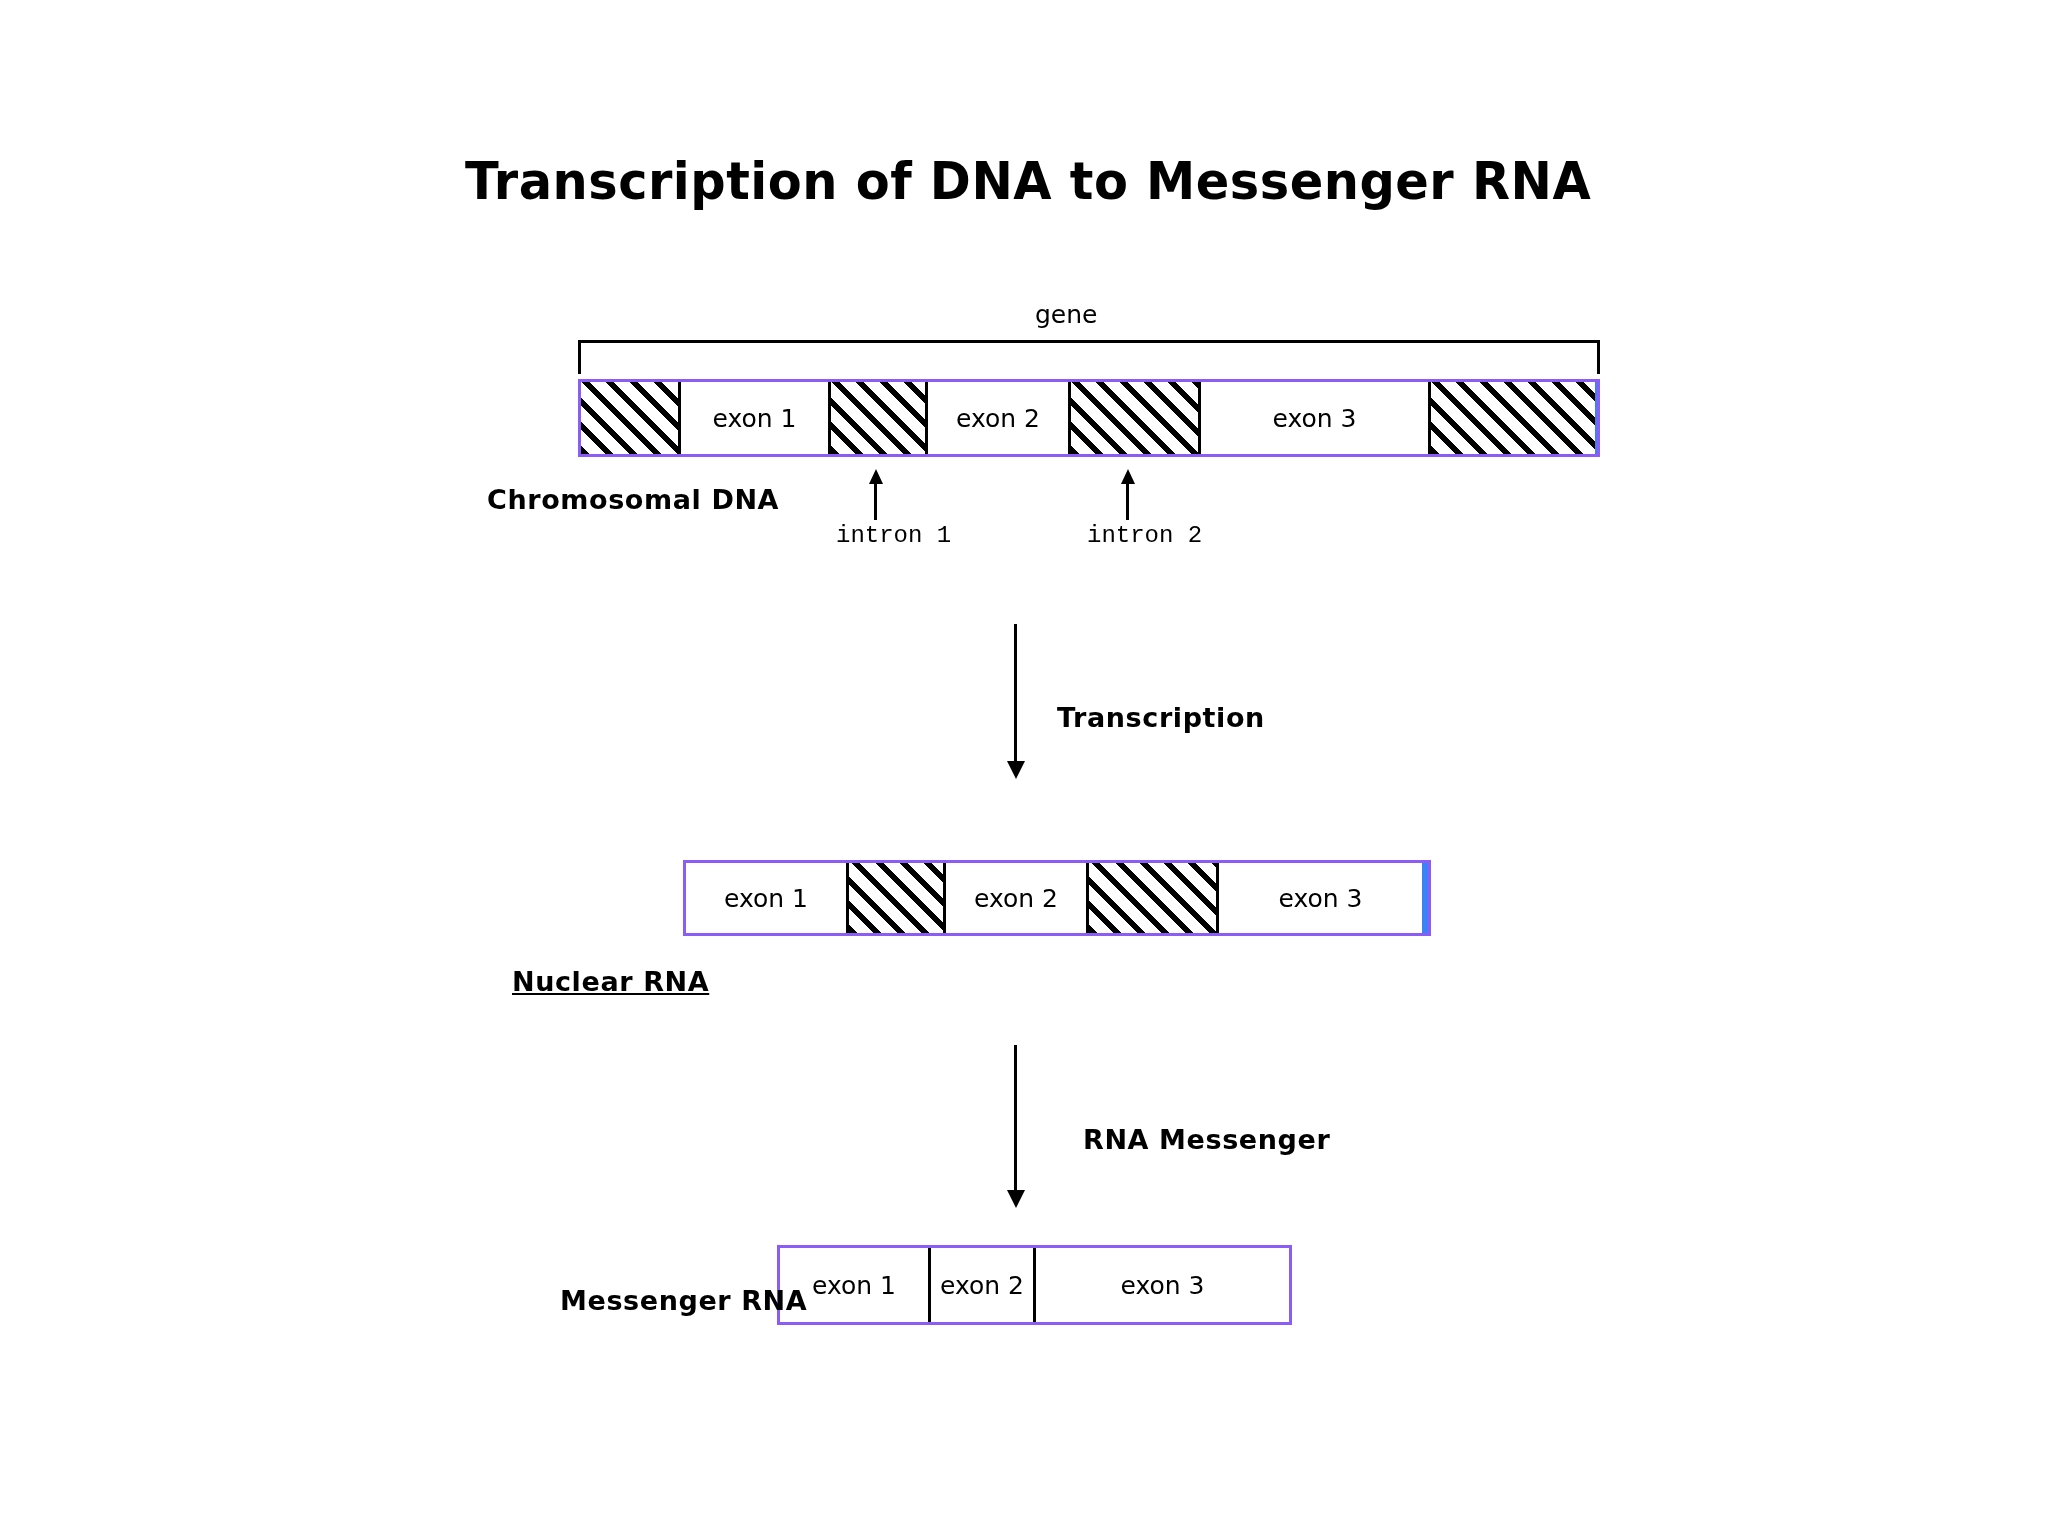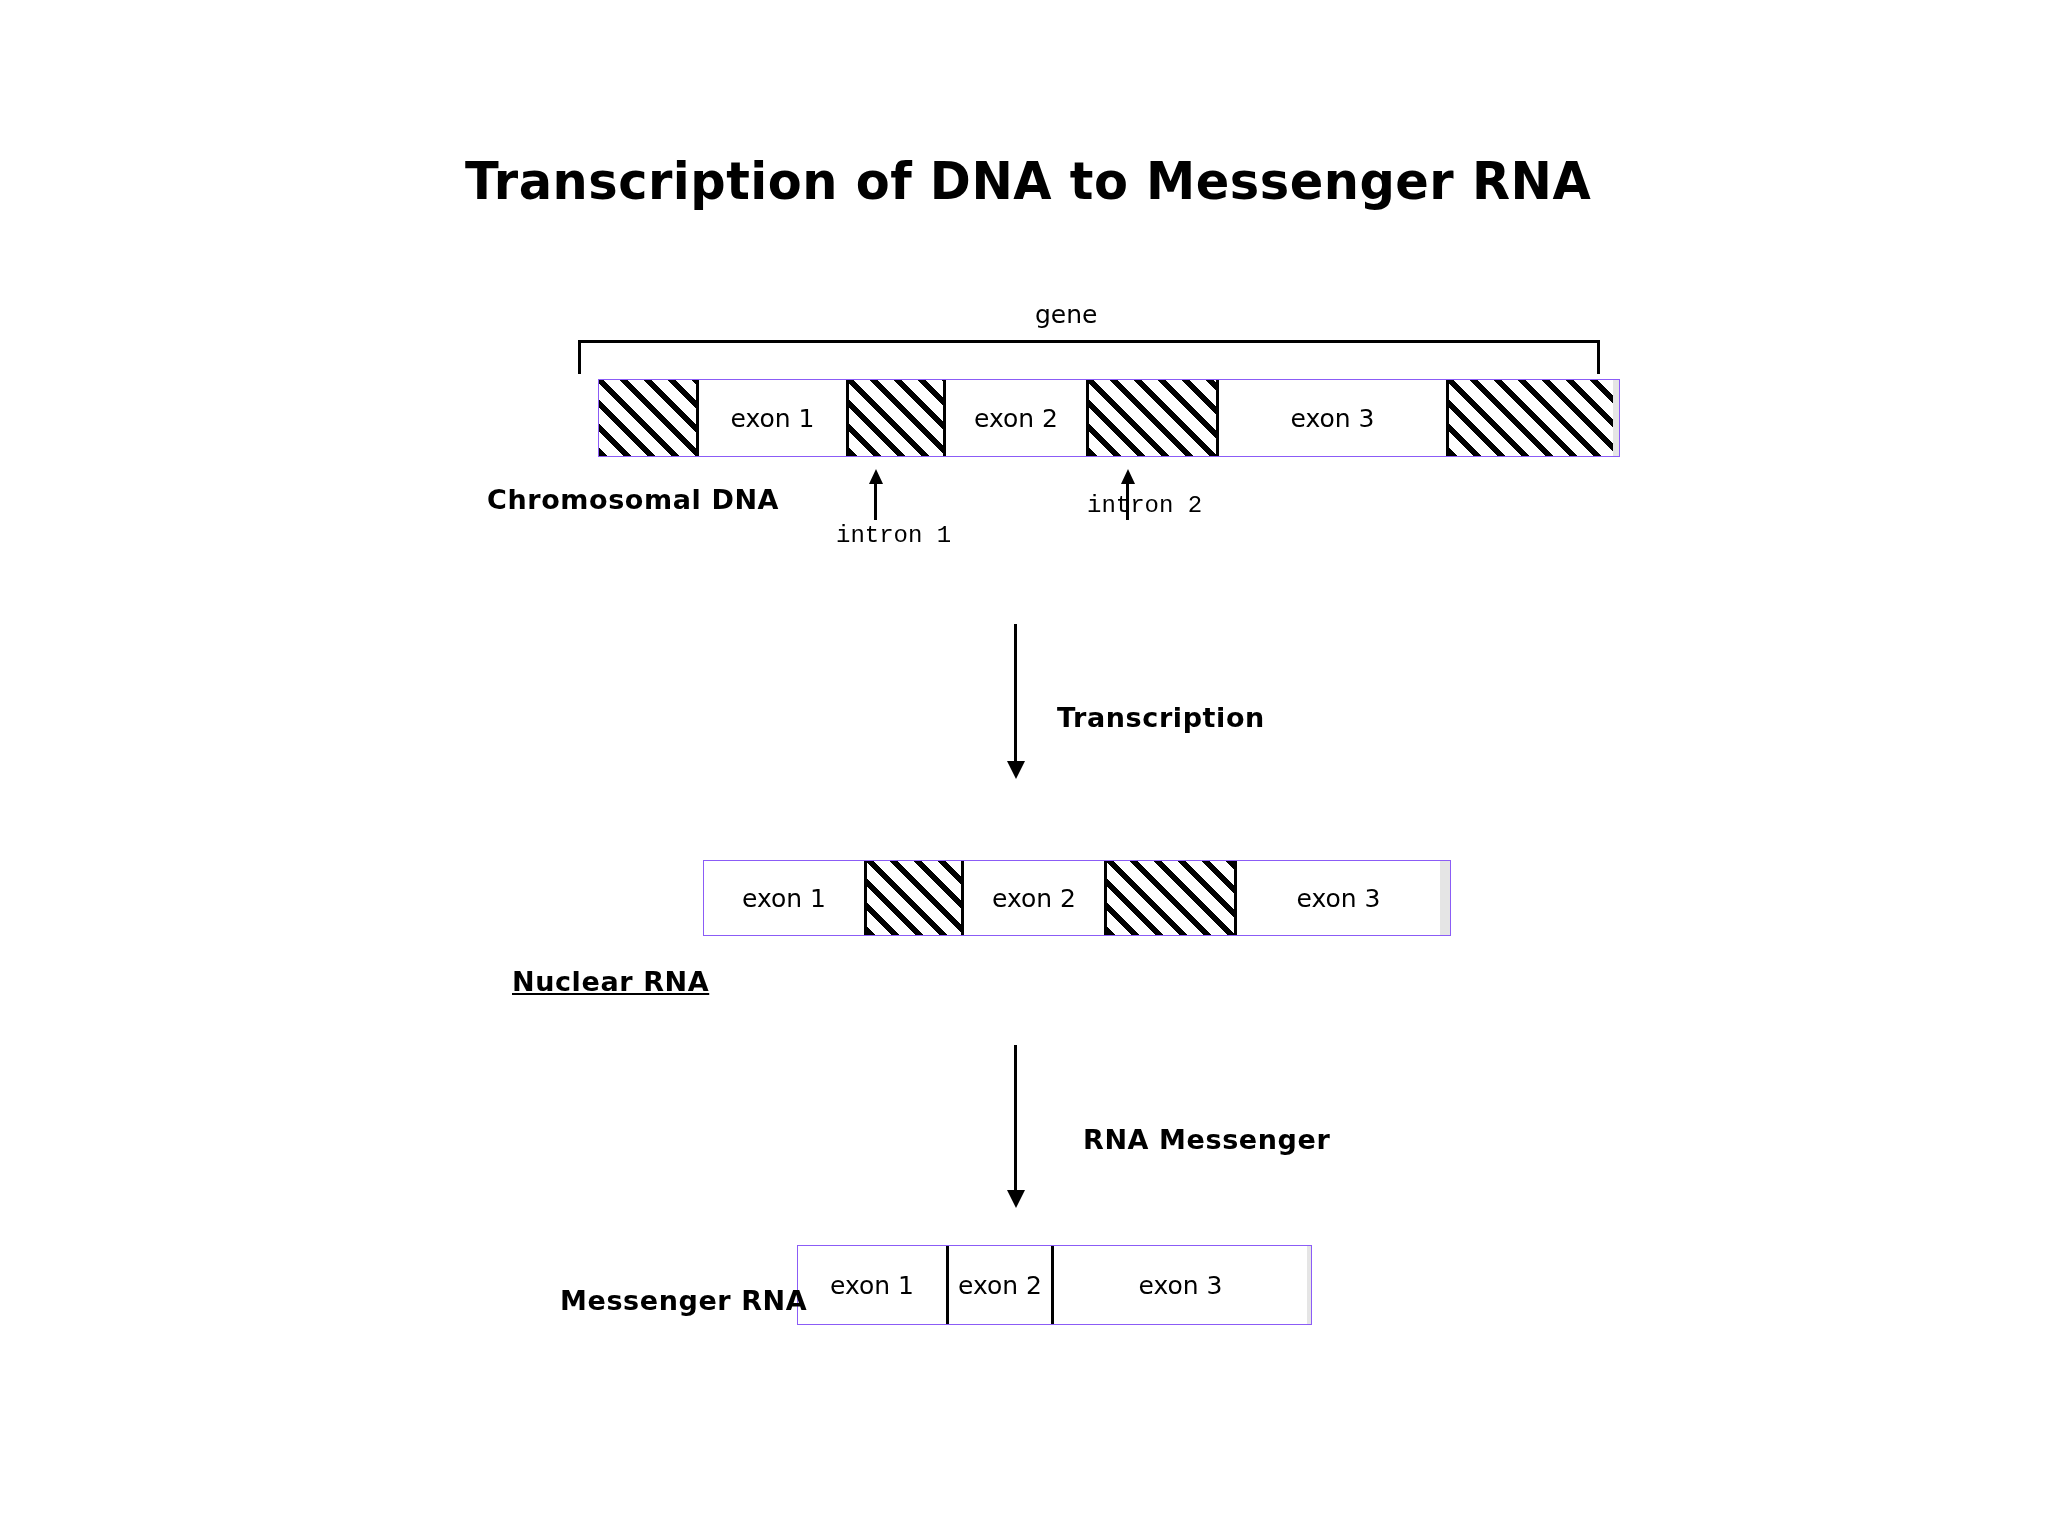--- a/index.html
+++ b/index.html
@@ -76,23 +76,22 @@
     font-weight: normal;
     white-space: nowrap;
     text-align: right;
   }
 
   
   .bar {
     position: absolute;
     display: flex;
     box-sizing: border-box;
-    border: 1px solid #8b5cf6;
-    background: #e5e5e5;
-    margin-left: 20px;
+    border: 3px solid #8b5cf6;
+    background: #3b82f6;
   }
   .seg {
     box-sizing: border-box;
     position: relative;
     display: flex;
     align-items: center;
     justify-content: center;
     font-size: 25px;
     font-weight: normal;
     font-family: "DejaVu Sans", sans-serif;
@@ -164,21 +163,21 @@
     <div class="seg" style="width:230px;">exon 3</div>
     <div class="seg hatch" style="width:167px;"></div>
   </div>
 
   <div class="bold-label" style="left:487px; top:484px;">Chromosomal DNA</div>
 
   <div class="arrow-up" style="left:874px; top:482px; height:38px;"></div>
   <div class="plain-label" style="left:836px; top:522px;">intron 1</div>
 
   <div class="arrow-up" style="left:1126px; top:482px; height:38px;"></div>
-  <div class="plain-label" style="left:1087px; top:492px;">intron 2</div>
+  <div class="plain-label" style="left:1087px; top:522px;">intron 2</div>
 
   <div class="arrow-v" style="left:1014px; top:624px; height:140px;"></div>
   <div class="bold-label" style="left:1057px; top:702px;">Transcription</div>
 
   <div class="bar" style="left:683px; top:860px; width:748px; height:76px;">
     <div class="seg" style="width:160px;">exon 1</div>
     <div class="seg hatch" style="width:97px;"></div>
     <div class="seg" style="width:143px;">exon 2</div>
     <div class="seg hatch" style="width:130px;"></div>
     <div class="seg" style="width:206px;">exon 3</div>

